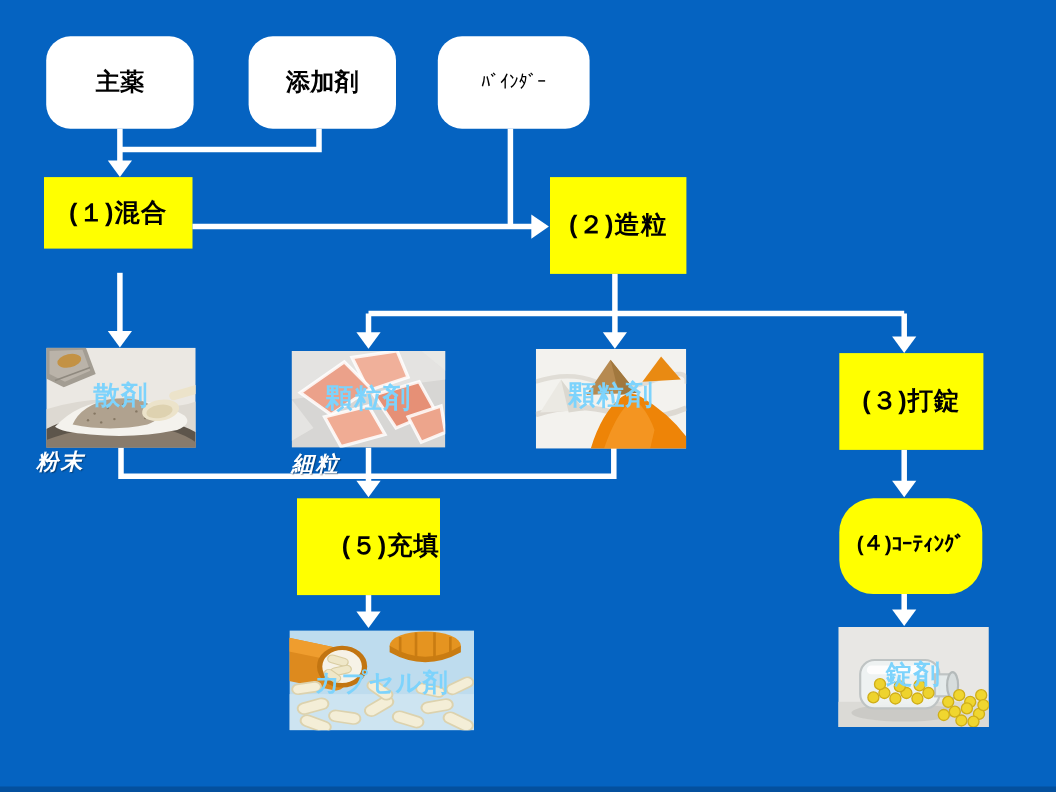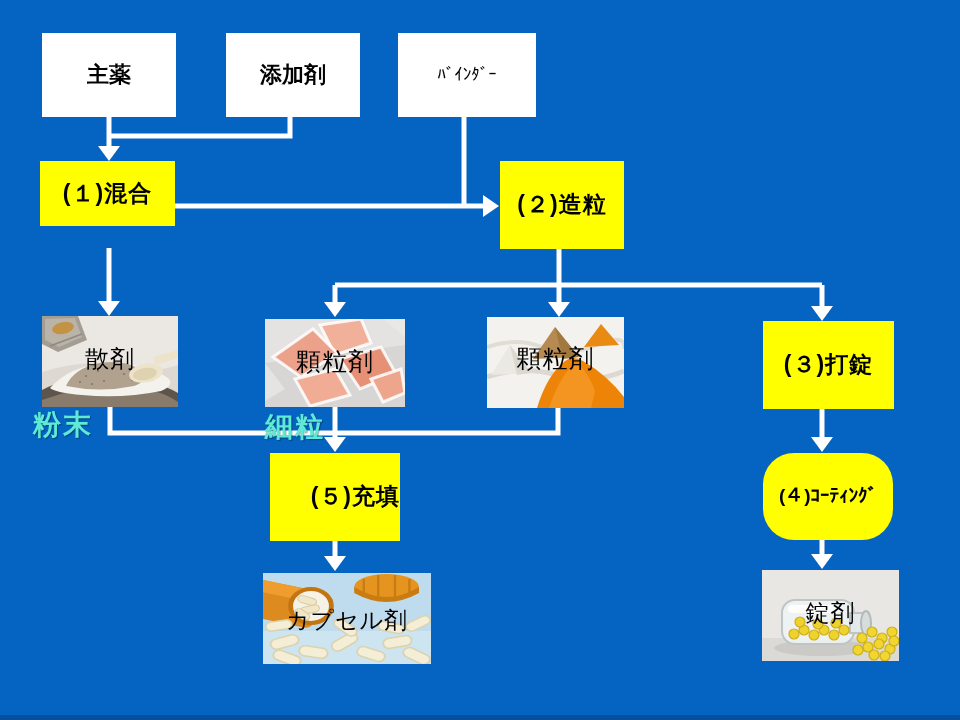--- a/index.html
+++ b/index.html
@@ -6,34 +6,34 @@
   #slide {
     position:relative; width:960px; height:720px;
     background:#0563C1; overflow:hidden;
     font-family:"Liberation Sans","DejaVu Sans",sans-serif;
   }
   .edge-strip { position:absolute; left:0; width:960px; height:5px; background:#04509E; }
   .node {
     position:absolute; display:flex; align-items:center; justify-content:center;
     color:#000; text-align:center; line-height:1.1;
   }
-  .node-white { background:#FFFFFF; font-weight:700; font-size:22px; }
+  .node-white { background:#FFFFFF; font-weight:700; font-size:22px;border-radius:22px; }
   .node-white.thin { font-weight:400; font-size:17px; }
   .node-yellow { background:#FFFF00; font-weight:700; font-size:23px; letter-spacing:1px; }
   .node-yellow.small { font-size:19px; letter-spacing:0; }
   #connectors { position:absolute; left:0; top:0; pointer-events:none; }
   .photo { position:absolute; overflow:hidden; }
   .photo svg { position:absolute; left:0; top:0; width:100%; height:100%; display:block; }
   .photo-label {
     position:absolute; left:0; width:100%; text-align:center;
-    font-weight:400; color:#000000; letter-spacing:1px;
+    font-weight:700; color:#7dd3fc; letter-spacing:1px;
   }
   .annot {
-    position:absolute; color:#5eead4; font-weight:700; font-size:28px;
-    letter-spacing:2px; text-shadow:1px 1px 1px rgba(0,0,0,0.35);
+    position:absolute; color:#ffffff; font-weight:700; font-size:20px;
+    letter-spacing:2px; text-shadow:1px 1px 1px rgba(0,0,0,0.35);font-style:italic;
   }
 </style>
 </head>
 <body>
 
 <div id="slide">
 
   <div class="node node-white" style="left:42px; top:33px; width:134px; height:84px;">
     <span>主薬</span>
   </div>

